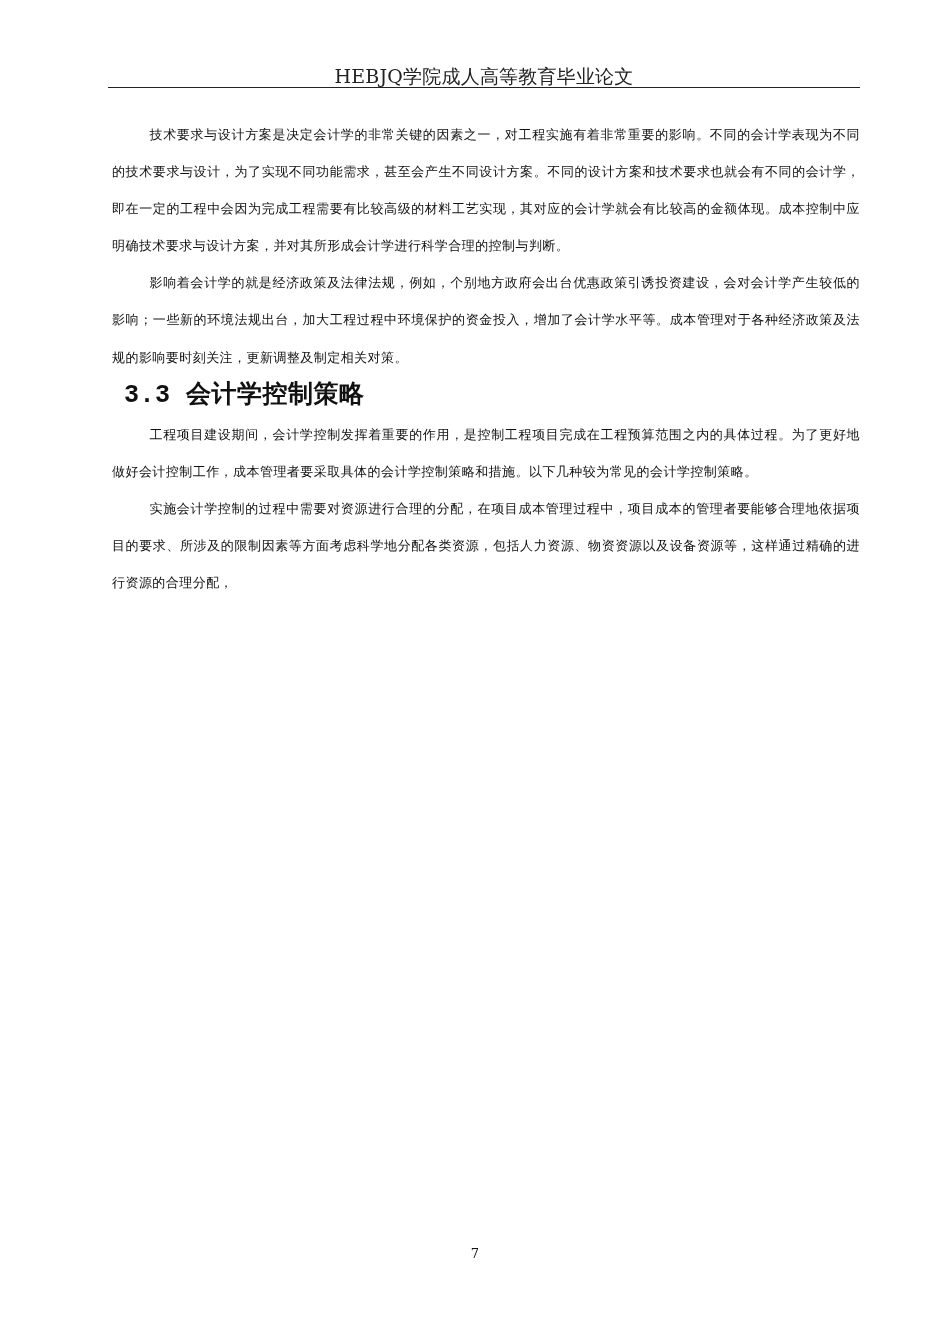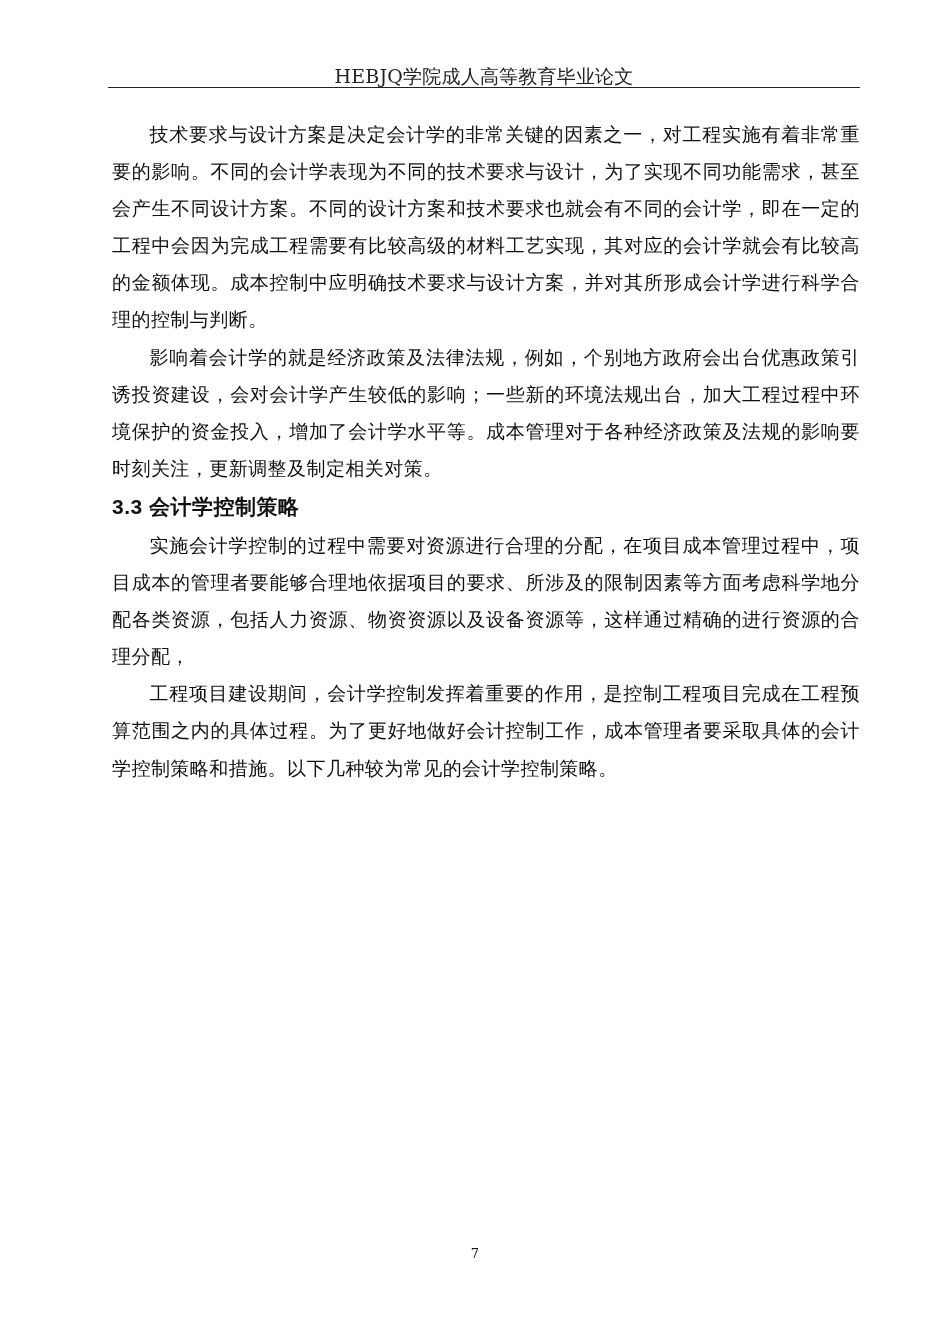--- a/index.html
+++ b/index.html
@@ -2,33 +2,33 @@
 <html><head>
 <meta charset="utf-8">
 <style>
   html, body { margin:0; padding:0; background:#ffffff; }
   body { width:950px; height:1344px; position:relative; overflow:hidden;
          font-family:"DejaVu Serif","Liberation Serif",serif; color:#111; }
   .header { position:absolute; left:108px; width:752px; top:64px; text-align:center;
             font-size:19px; color:#222; letter-spacing:0.2px; }
   .rule { position:absolute; left:108px; width:752px; top:87px; height:0; border-top:1.2px solid #222; }
   .body { position:absolute; left:112px; width:748px; top:116px; }
-  .p { font-size:19px; line-height:37.1px; margin:0; text-align:justify; text-align-last:left;
+  .p { font-size:13px; line-height:37.1px; margin:0; text-align:justify; text-align-last:left;
        text-indent:37.5px; letter-spacing:0.45px; }
-  .h2 { font-family:Liberation Sans, sans-serif; font-size:21px; line-height:40px;
-        margin:0 0 0 0; padding-top:0; letter-spacing:0.5px; }
+  .h2 { font-family:Liberation Mono, monospace; font-size:25px; line-height:40px;
+        margin:0 0 0 12px; padding-top:0; letter-spacing:0.5px; }
   .pagenum { position:absolute; left:0; width:950px; top:1246px; text-align:center; font-size:13px; }
 </style>
 </head>
 <body>
 
 <div class="header">HEBJQ学院成人高等教育毕业论文</div>
 <div class="rule"></div>
 
 <div class="body">
   <p class="p">技术要求与设计方案是决定会计学的非常关键的因素之一，对工程实施有着非常重要的影响。不同的会计学表现为不同的技术要求与设计，为了实现不同功能需求，甚至会产生不同设计方案。不同的设计方案和技术要求也就会有不同的会计学，即在一定的工程中会因为完成工程需要有比较高级的材料工艺实现，其对应的会计学就会有比较高的金额体现。成本控制中应明确技术要求与设计方案，并对其所形成会计学进行科学合理的控制与判断。</p>
   <p class="p">影响着会计学的就是经济政策及法律法规，例如，个别地方政府会出台优惠政策引诱投资建设，会对会计学产生较低的影响；一些新的环境法规出台，加大工程过程中环境保护的资金投入，增加了会计学水平等。成本管理对于各种经济政策及法规的影响要时刻关注，更新调整及制定相关对策。</p>
   <h2 class="h2">3.3 会计学控制策略</h2>
+  <p class="p">工程项目建设期间，会计学控制发挥着重要的作用，是控制工程项目完成在工程预算范围之内的具体过程。为了更好地做好会计控制工作，成本管理者要采取具体的会计学控制策略和措施。以下几种较为常见的会计学控制策略。</p>
   <p class="p">实施会计学控制的过程中需要对资源进行合理的分配，在项目成本管理过程中，项目成本的管理者要能够合理地依据项目的要求、所涉及的限制因素等方面考虑科学地分配各类资源，包括人力资源、物资资源以及设备资源等，这样通过精确的进行资源的合理分配，</p>
-  <p class="p">工程项目建设期间，会计学控制发挥着重要的作用，是控制工程项目完成在工程预算范围之内的具体过程。为了更好地做好会计控制工作，成本管理者要采取具体的会计学控制策略和措施。以下几种较为常见的会计学控制策略。</p>
 </div>
 
 <div class="pagenum">7</div>
 
 </body></html>

